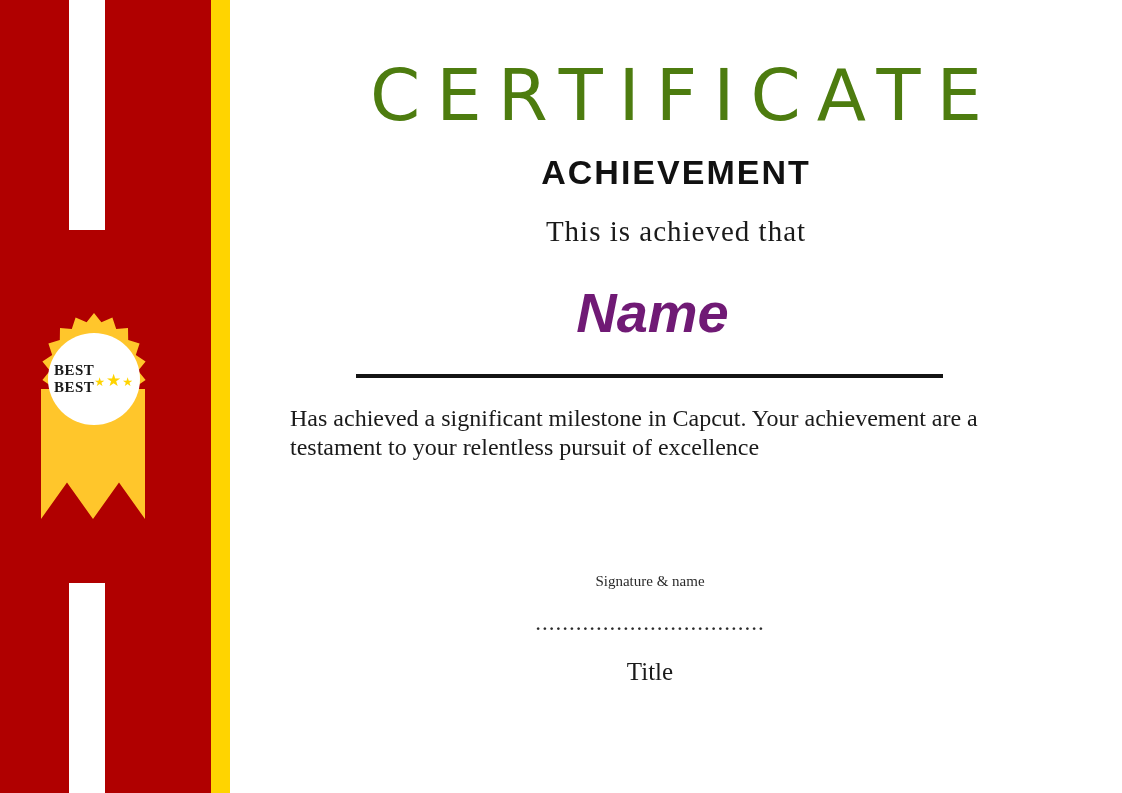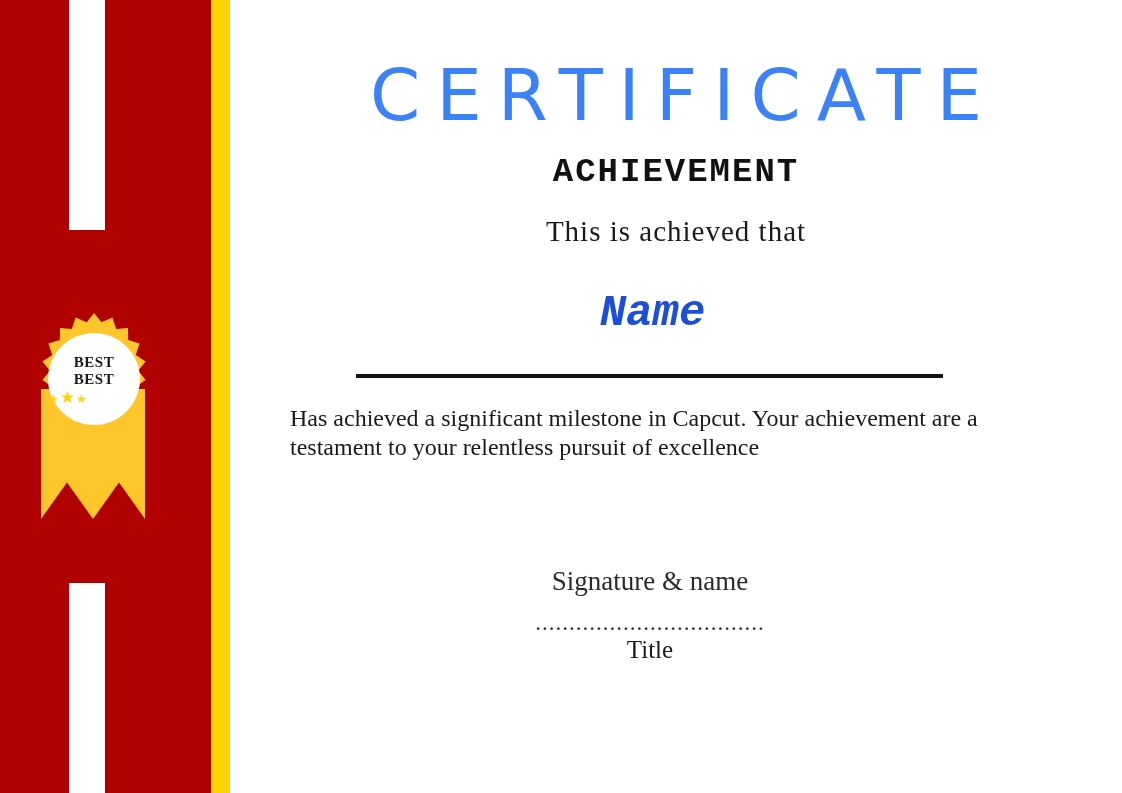--- a/index.html
+++ b/index.html
@@ -84,21 +84,22 @@
   }
   .badge-inner {
     position: absolute;
     left: 22px;
     top: 22px;
     width: 92px;
     height: 92px;
     border-radius: 50%;
     background: #ffffff;
     display: flex;
-    flex-direction: column;
+    flex-direction: row;
+    align-items: center;
     justify-content: center;
   }
   .badge-text {
     font-family: "Liberation Serif", serif;
     font-weight: bold;
     font-size: 15px;
     line-height: 17px;
     color: #1a1a1a;
     letter-spacing: 0.5px;
     text-align: center;
@@ -125,31 +126,31 @@
   .title {
     position: absolute;
     left: 0;
     top: 56px;
     width: 892px;
     text-align: center;
     font-family: "DejaVu Sans", sans-serif;
     font-size: 72px;
     line-height: 78px;
     letter-spacing: 16px;
-    color: #3b82f6;
+    color: #4d7c0f;
     text-indent: 16px;
     font-weight: 400;
   }
   .subtitle {
     position: absolute;
     left: 0;
     top: 152px;
     width: 892px;
     text-align: center;
-    font-family: Liberation Mono, monospace;
+    font-family: Liberation Sans, sans-serif;
     font-weight: bold;
     font-size: 34px;
     line-height: 40px;
     letter-spacing: 2px;
     color: #111111;
   }
   .certify-line {
     position: absolute;
     left: 0;
     top: 212px;
@@ -160,26 +161,26 @@
     line-height: 38px;
     color: #1a1a1a;
     letter-spacing: 1px;
   }
   .recipient {
     position: absolute;
     left: 0;
     top: 278px;
     width: 845px;
     text-align: center;
-    font-family: Liberation Mono, monospace;
+    font-family: Liberation Sans, sans-serif;
     font-style: italic;
     font-weight: bold;
-    font-size: 44px;
+    font-size: 56px;
     line-height: 70px;
-    color: #1d4ed8;
+    color: #701a75;
   }
   .name-rule {
     position: absolute;
     left: 126px;
     top: 374px;
     width: 587px;
     height: 4px;
     background: #141414;
   }
   .body-text {
@@ -193,42 +194,42 @@
     line-height: 29px;
     color: #1a1a1a;
   }
   .sign-name {
     position: absolute;
     left: 0;
     top: 566px;
     width: 840px;
     text-align: center;
     font-family: "Liberation Serif", serif;
-    font-size: 27px;
+    font-size: 15px;
     line-height: 30px;
     color: #2b2b2b;
   }
   .dots {
     position: absolute;
     left: 0;
     top: 608px;
     width: 840px;
     text-align: center;
     font-family: "Liberation Serif", serif;
     font-size: 23px;
     line-height: 30px;
     letter-spacing: 1px;
     color: #2b2b2b;
     overflow: hidden;
     white-space: nowrap;
   }
   .sign-title {
     position: absolute;
     left: 0;
-    top: 634px;
+    top: 656px;
     width: 840px;
     text-align: center;
     font-family: "Liberation Serif", serif;
     font-size: 25px;
     line-height: 32px;
     color: #1a1a1a;
   }
 </style>
 </head>
 <body>

